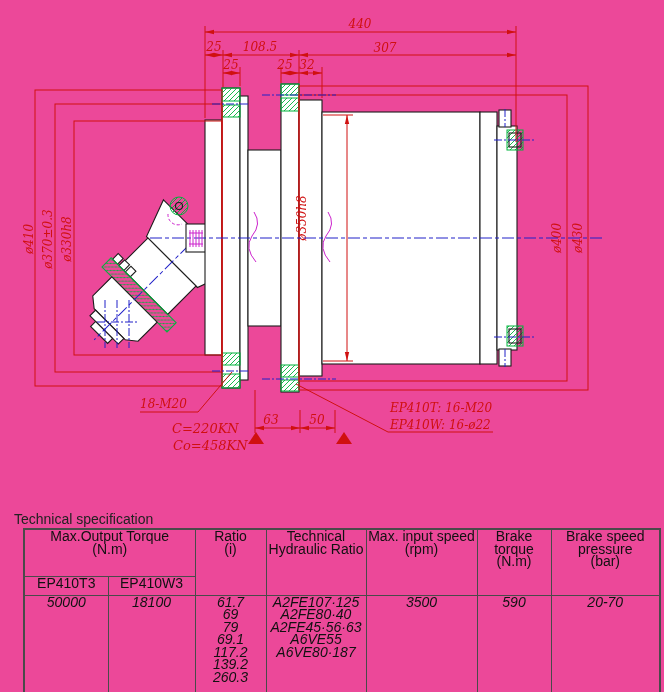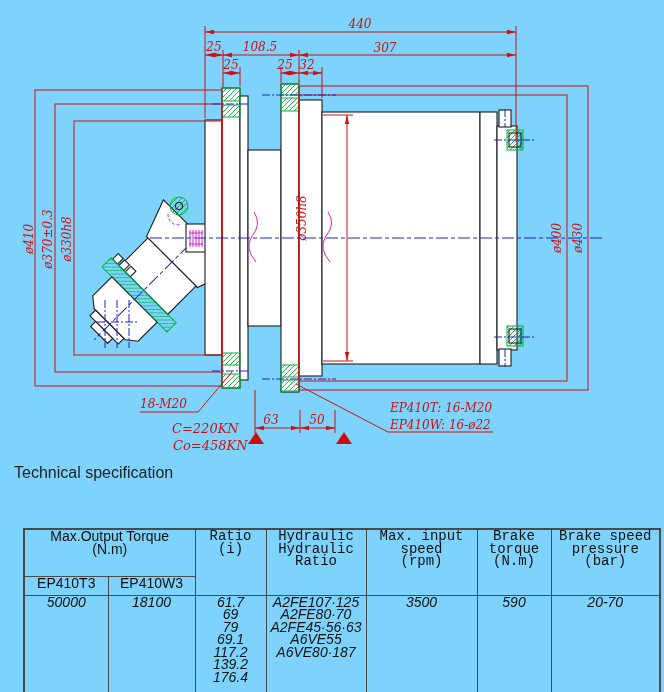--- a/index.html
+++ b/index.html
@@ -1,42 +1,42 @@
 <!DOCTYPE html>
 <html style="--red: #d01010; --green: #00b43c; --blue: #2020c8; --magenta: #cc22cc; --line: #1c1c1c; --table_border: #4a4a4a; --text: #222222;"><head>
 <meta charset="utf-8">
 <style>
   :root{
     --red:#d01010; --green:#00b43c; --blue:#2020c8; --magenta:#cc22cc;
     --line:#1c1c1c; --table_border:#4a4a4a; --text:#222222;
   }
   html,body{margin:0;padding:0;background:#fff;}
-  .page{position:relative;width:664px;height:692px;background:#7dd3fc;overflow:hidden;
+  .page{position:relative;width:664px;height:692px;background:#ec4899;overflow:hidden;
         font-family:"Liberation Sans",sans-serif;}
   .drawing{position:absolute;left:0;top:0;}
   
   .k{stroke:var(--line);stroke-width:1.1;fill:none;}
   .kw{stroke:var(--line);stroke-width:1.1;fill:#fff;}
   .r{stroke:var(--red);stroke-width:1;fill:none;}
   .rf{fill:var(--red);stroke:none;}
   .b{stroke:var(--blue);stroke-width:1;fill:none;stroke-dasharray:12 3 4 3;}
   .bs{stroke:var(--blue);stroke-width:1;fill:none;stroke-dasharray:8 2 2 2;}
   .m{stroke:var(--magenta);stroke-width:1;fill:none;}
   .g{fill:url(#hg);stroke:var(--green);stroke-width:1;}
   .rt{fill:var(--red);font:italic 12px "DejaVu Serif",serif;}
   .rts{fill:var(--red);font:italic 13px "DejaVu Serif",serif;}
   text.mid{text-anchor:middle;}
   
-  .spec-heading{position:absolute;left:14px;top:464px;font-size:16px;color:var(--text);}
+  .spec-heading{position:absolute;left:14px;top:511px;font-size:14px;color:var(--text);}
   table.spec{position:absolute;left:16px;top:528px;border-collapse:collapse;table-layout:fixed;
              font-size:14px;line-height:12.6px;color:#111;border:2px solid var(--table_border);margin-left:7px;}
   table.spec th,table.spec td{border:1px solid var(--table_border);font-weight:normal;
              padding:0;text-align:center;vertical-align:top;}
   th.torque{text-align:left;vertical-align:bottom;padding:0 0 2px 3px;}
-  .hpad{padding-top:3px;font-family:Liberation Mono, monospace;}
+  .hpad{padding-top:3px;}
   td.body{padding-top:2px;height:104px;font-style:italic;}
 </style>
 </head>
 <body>
 
 <div class="page">
 
   <svg class="drawing" width="664" height="478" viewBox="0 0 664 478">
     <defs>
       <pattern id="hg" patternUnits="userSpaceOnUse" width="5" height="5">
@@ -200,21 +200,21 @@
         <tr style="height:47px">
       <th colspan="2" class="torque">
         <div>Max.Output Torque</div>
         <div>(N.m)</div>
       </th>
       <th rowspan="2" class="hpad">
         <div>Ratio</div>
         <div>(i)</div>
       </th>
       <th rowspan="2" class="hpad">
-        <div>Hydraulic</div>
+        <div>Technical</div>
         <div>Hydraulic Ratio</div>
       </th>
       <th rowspan="2" class="hpad">
         <div>Max. input speed</div>
         <div>(rpm)</div>
       </th>
       <th rowspan="2" class="hpad">
         <div>Brake torque</div>
         <div>(N.m)</div>
       </th>
@@ -231,25 +231,25 @@
     <tr>
       <td class="body">50000</td>
       <td class="body">18100</td>
       <td class="body">
         <div>61.7</div>
         <div>69</div>
         <div>79</div>
         <div>69.1</div>
         <div>117.2</div>
         <div>139.2</div>
-        <div>176.4</div>
+        <div>260.3</div>
       </td>
       <td class="body">
         <div>A2FE107·125</div>
-        <div>A2FE80·70</div>
+        <div>A2FE80·40</div>
         <div>A2FE45·56·63</div>
         <div>A6VE55</div>
         <div>A6VE80·187</div>
       </td>
       <td class="body">3500</td>
       <td class="body">590</td>
       <td class="body">20-70</td>
     </tr>
   </tbody>
     </table>

